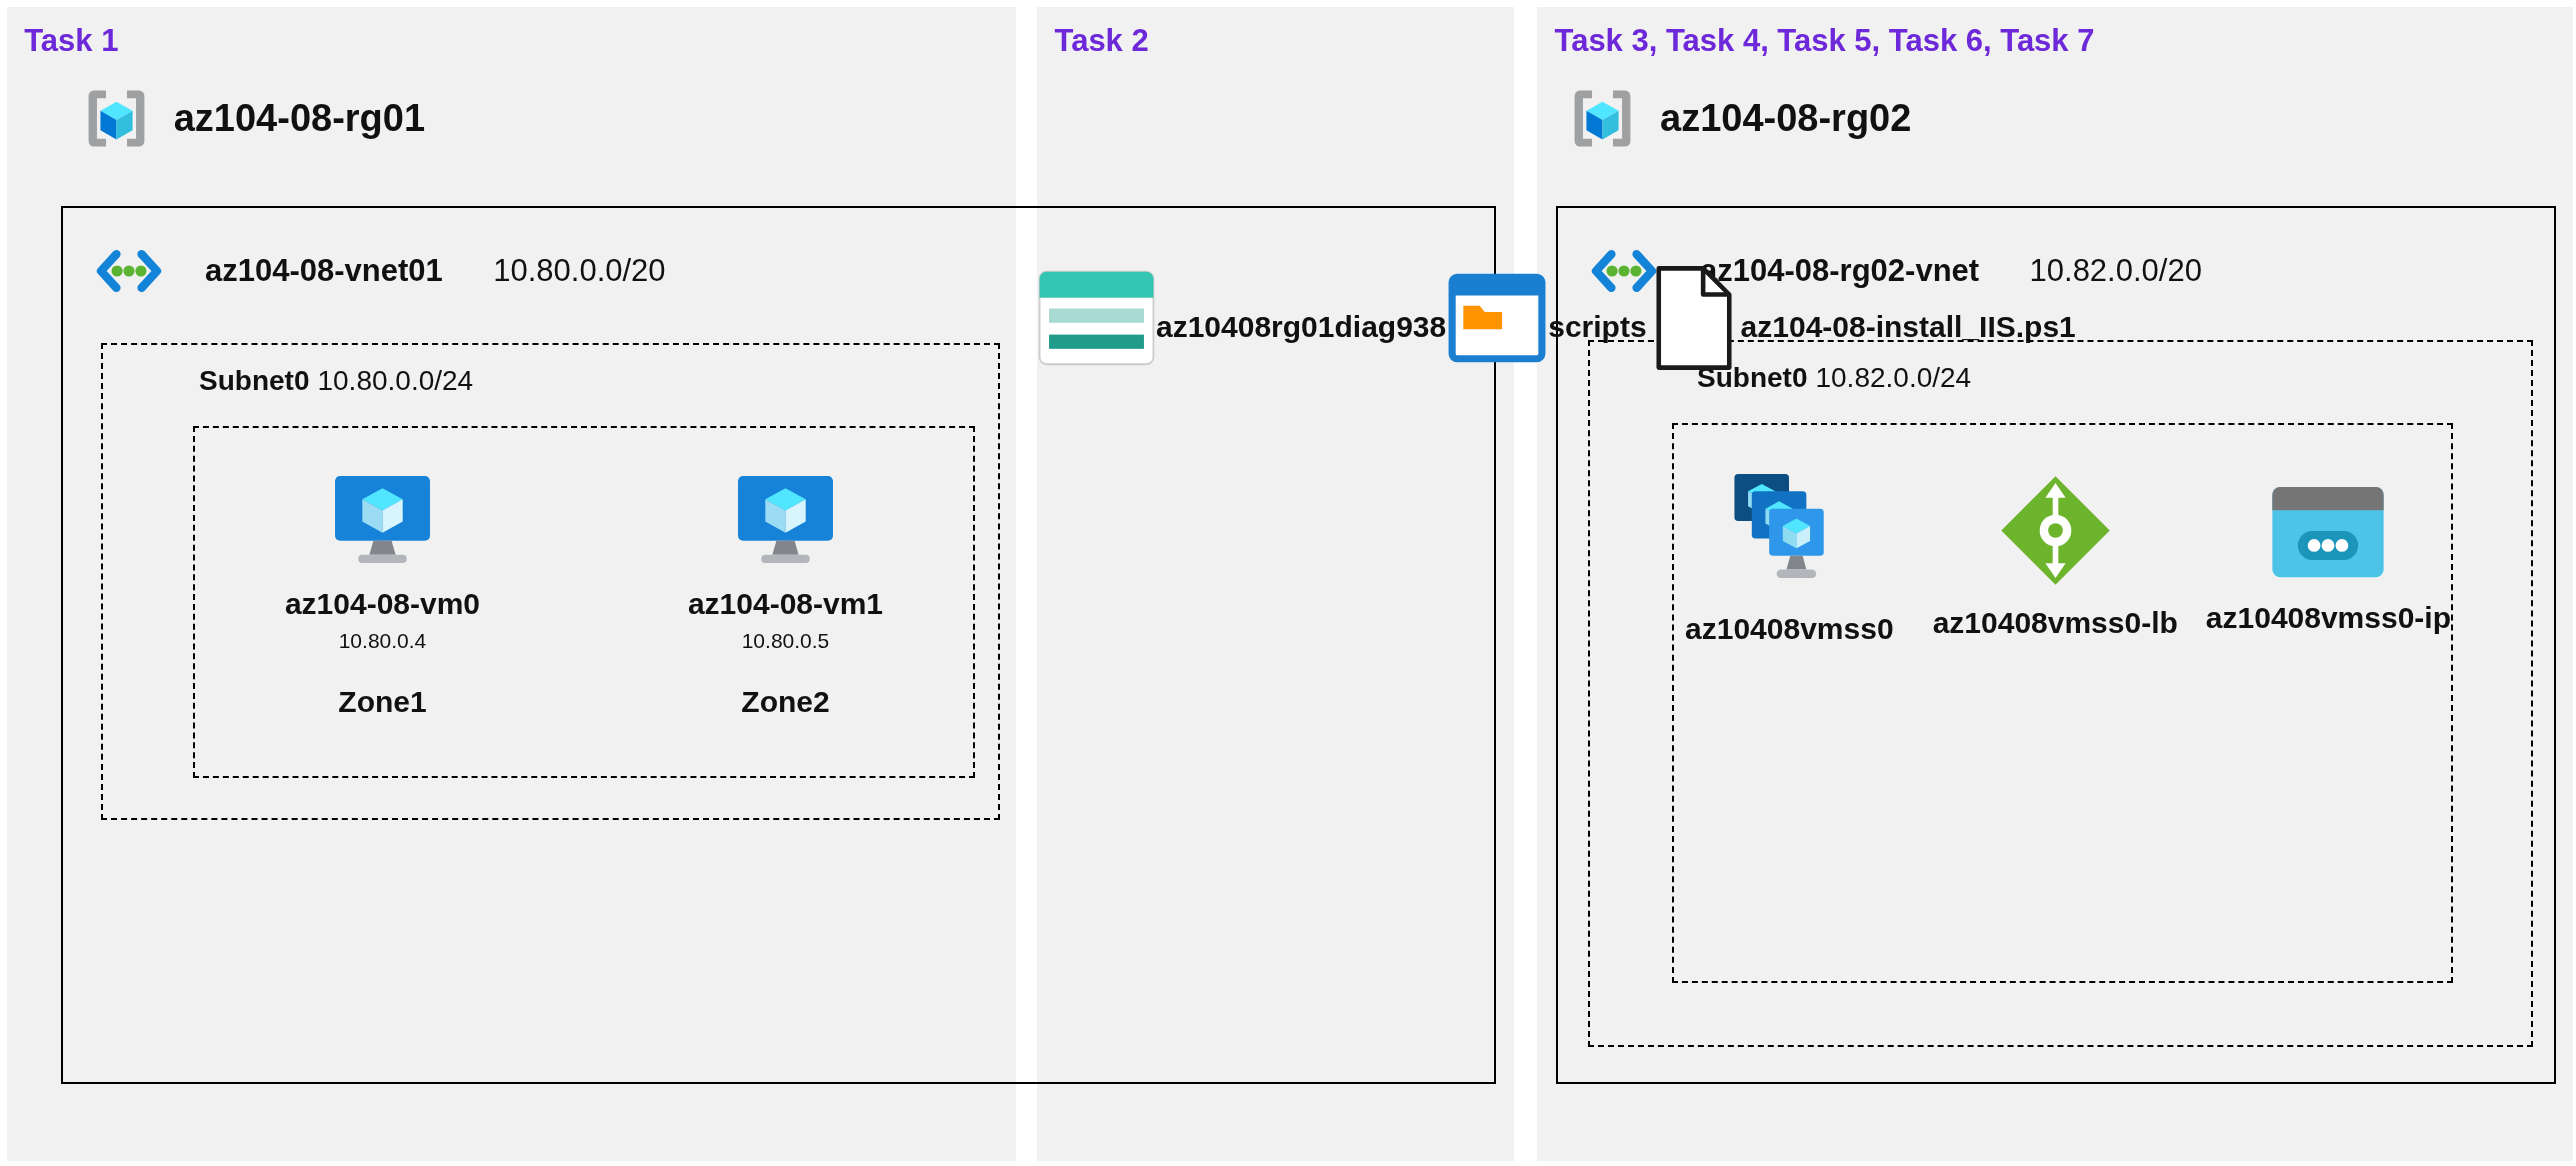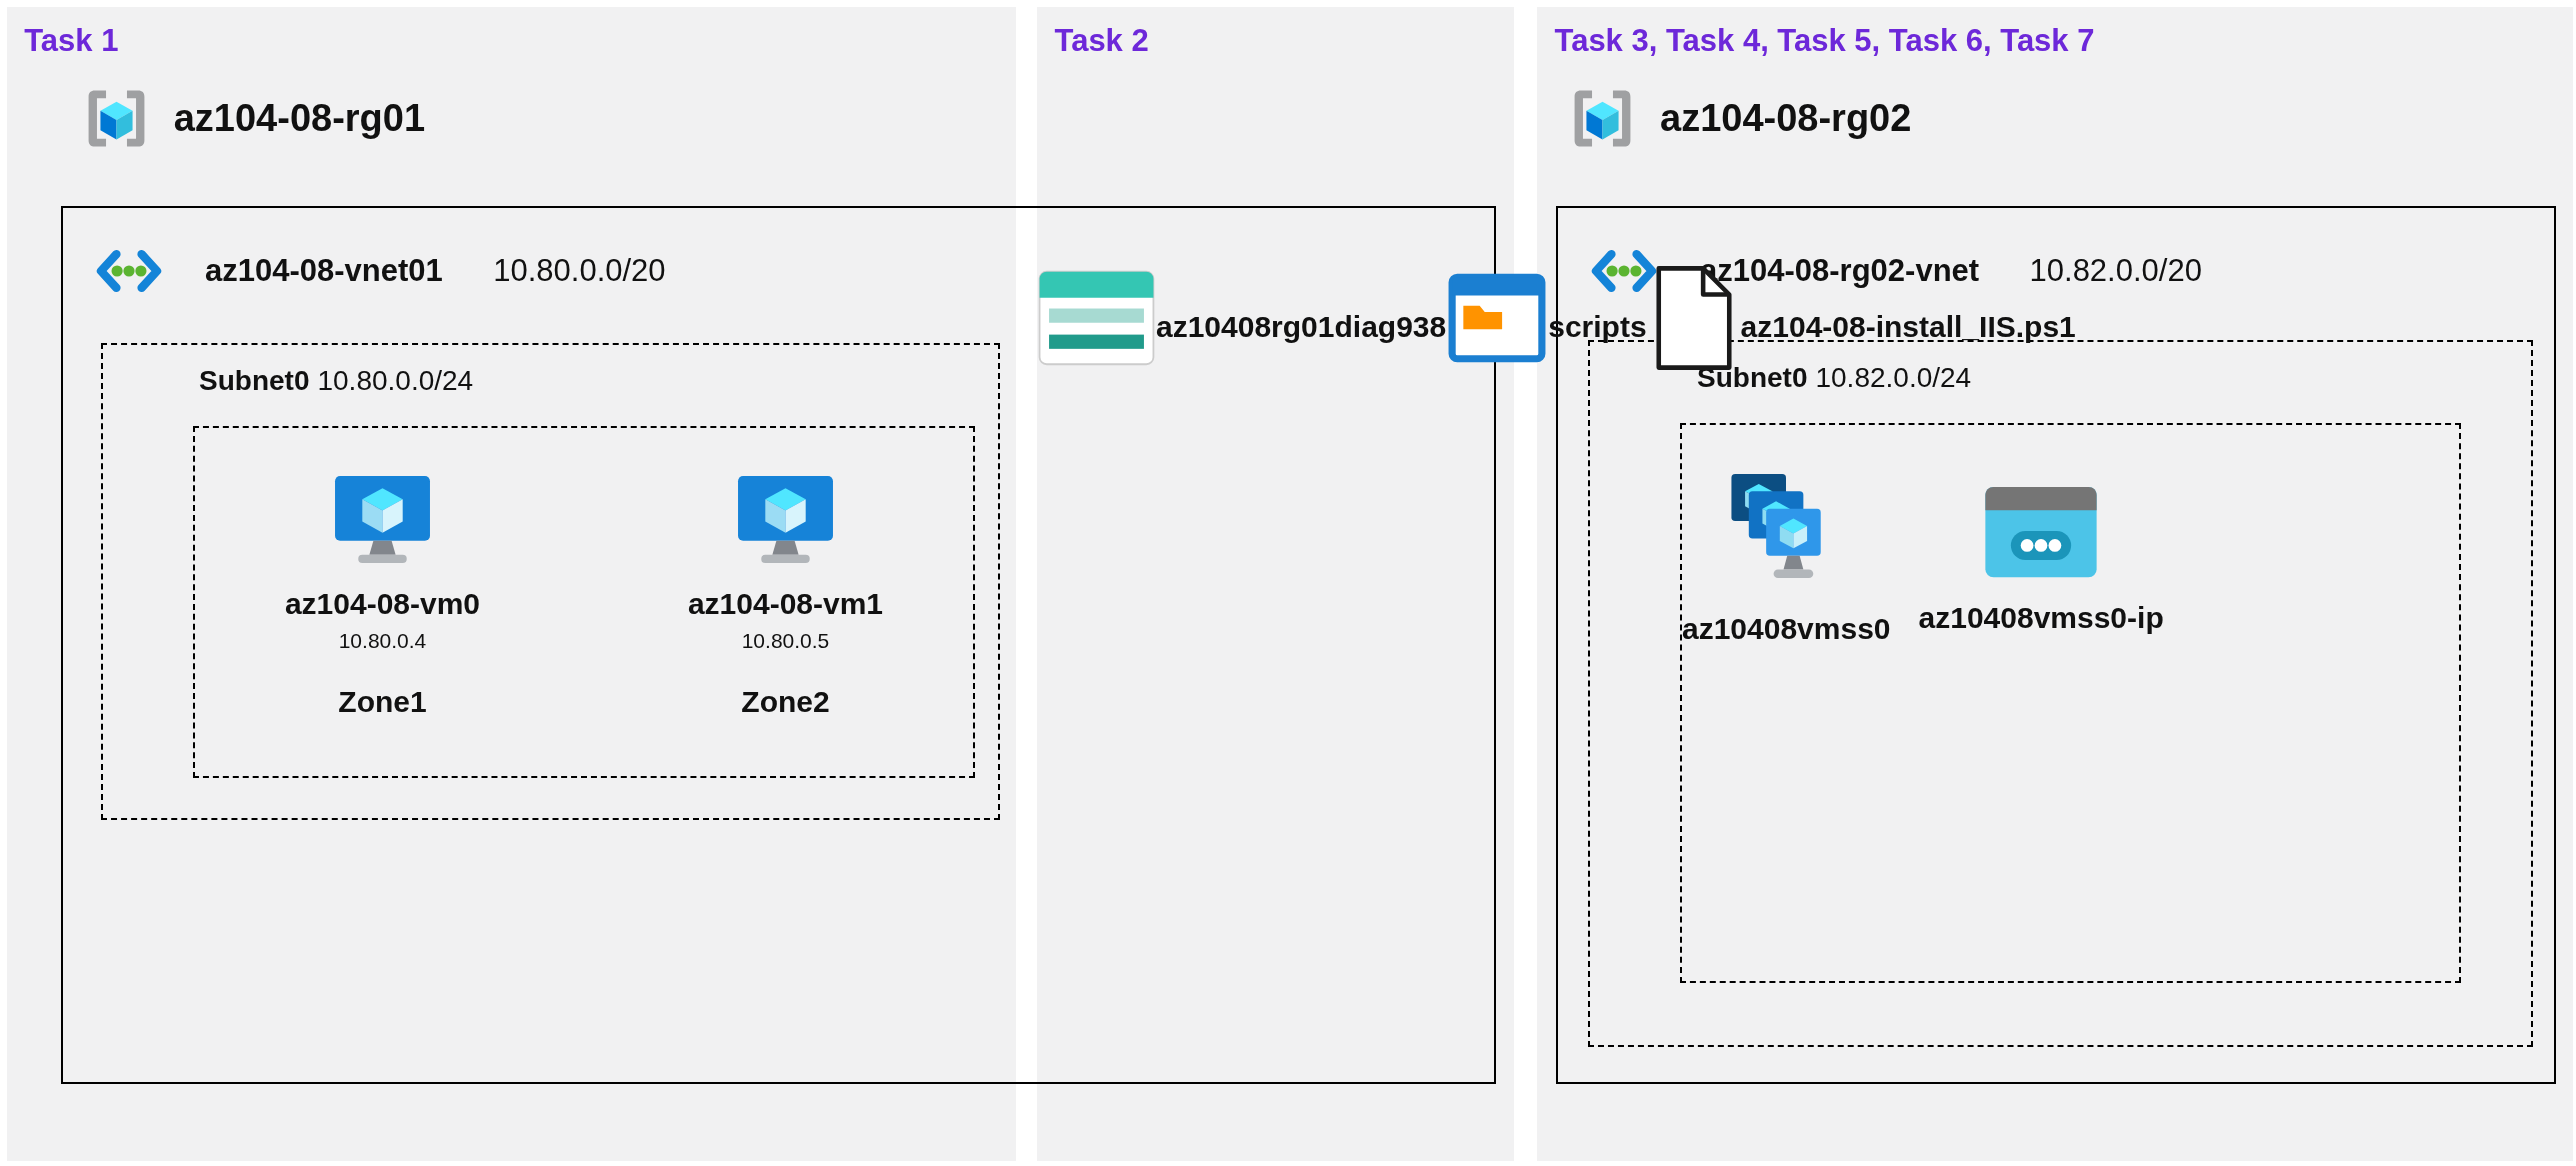--- a/index.html
+++ b/index.html
@@ -42,22 +42,22 @@
   #subnet2 .subnet-label { left: 107px; }
   .subnet-name { font-weight: 700; }
   .subnet-cidr { font-weight: 400; margin-left: 8px; }
 
   .inner-box { position: absolute; border: 2px dashed #000000; gap: 28px; }
   #inner1 {
     left: 90px; top: 81px; width: 782px; height: 352px;
     display: flex; justify-content: space-around; align-items: flex-start; padding-top: 39px;
   }
   #inner2 {
-    left: 90px; top: 81px; width: 781px; height: 560px;
-    display: grid; grid-template-columns: 1fr 1fr 1fr 1fr; grid-template-rows: 1fr 1fr;
+    left: 82px; top: 81px; width: 781px; height: 560px;
+    display: grid; grid-template-columns: 1fr 1fr 1fr; grid-template-rows: 1fr 1fr;
     place-items: center;
   }
 
   .vm-item, .res-item { display: flex; flex-direction: column; align-items: center; }
   .vm-name  { font-size: 30px; font-weight: 700; margin-top: 19px; white-space: nowrap; }
   .vm-ip    { font-size: 21px; font-weight: 400; margin-top: 8px; white-space: nowrap; }
   .vm-zone  { font-size: 30px; font-weight: 700; margin-top: 32px; white-space: nowrap; }
   .res-label { font-size: 30px; font-weight: 700; margin-top: 19px; white-space: nowrap; }
 
   .task2-col {
@@ -239,20 +239,33 @@
               <polygon points="45,46 56,52 56,64 45,58" fill="#8fdcf2"></polygon>
               <polygon points="67,46 56,52 56,64 67,58" fill="#c9f0fa"></polygon>
             </g>
             <path d="M51 70 H61 L64 81 H48 Z" fill="#82868c"></path>
             <rect x="40" y="81" width="32" height="7" rx="3.5" fill="#b2b6ba"></rect>
           </svg>
         </span>
         <div class="res-label">az10408vmss0</div>
       </div>
 
+      <div class="res-item">
+        <span class="icon">
+          <svg width="113" height="113" viewBox="0 0 100 100">
+            <polygon points="50,2 98,50 50,98 2,50" fill="#6db42d"></polygon>
+            <rect x="47.5" y="18" width="5" height="64" fill="#ffffff"></rect>
+            <polygon points="50,8 59,21 41,21" fill="#ffffff"></polygon>
+            <polygon points="50,92 59,79 41,79" fill="#ffffff"></polygon>
+            <circle cx="50" cy="50" r="14" fill="#ffffff"></circle>
+            <circle cx="50" cy="50" r="6.5" fill="#6db42d"></circle>
+          </svg>
+        </span>
+        <div class="res-label">az10408vmss0-lb</div>
+      </div>
 
 
       <div class="res-item">
         <span class="icon">
           <svg width="116" height="102" viewBox="0 0 100 88">
             <rect x="2" y="6" width="96" height="78" rx="7" fill="#4cc4e8"></rect>
             <path d="M2 13 C2 9 5 6 9 6 H91 C95 6 98 9 98 13 V26 H2 Z" fill="#757575"></path>
             <rect x="24" y="44" width="52" height="25" rx="12.5" fill="#1b95ba"></rect>
             <circle cx="38" cy="56.5" r="5.5" fill="#ffffff"></circle>
             <circle cx="50" cy="56.5" r="5.5" fill="#ffffff"></circle>

